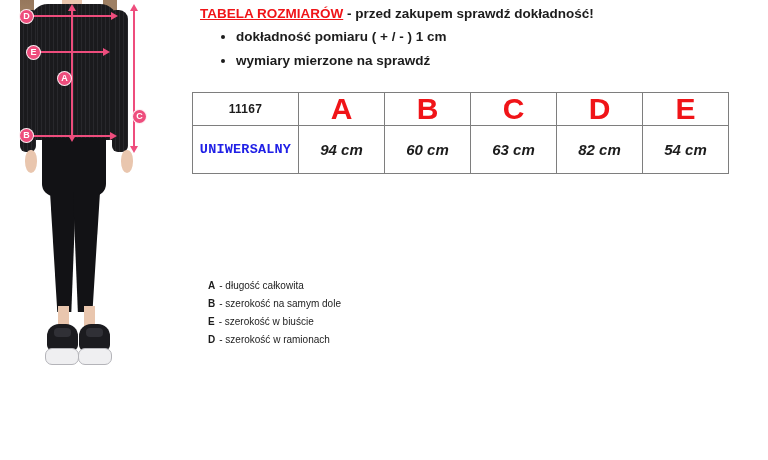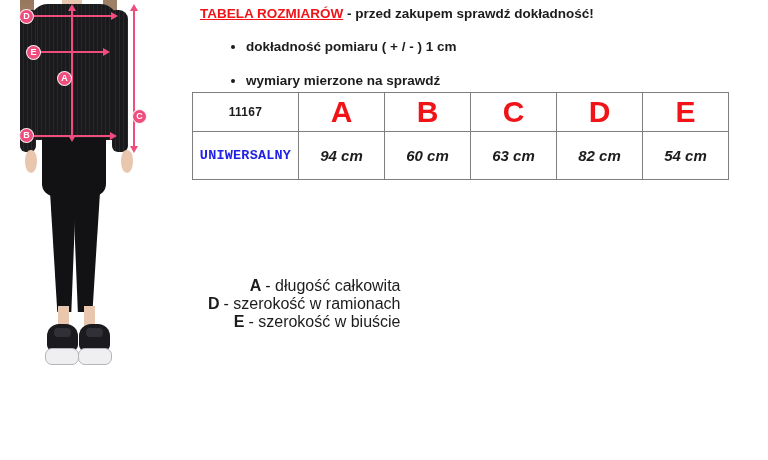--- a/index.html
+++ b/index.html
@@ -14,34 +14,34 @@
     --skin:#e9c6ae;
   }
   *{box-sizing:border-box;}
   body{margin:0;font-family:"Liberation Sans",sans-serif;color:var(--text);background:#fff;}
   .page{position:relative;width:768px;height:460px;background:#ffffff;overflow:hidden;}
 
   
   .size-header{position:absolute;left:200px;top:6px;font-size:13.5px;font-weight:bold;white-space:nowrap;}
   .title-red{color:var(--accent-red);text-decoration:underline;}
   .notes{position:absolute;left:214px;top:22px;margin:0;padding-left:16px;font-size:13.5px;font-weight:bold;line-height:18px;}
-  .notes li{margin:16px;}
+  .notes li{margin:6px;}
 
   
   .size-table{position:absolute;left:192px;top:92px;border-collapse:collapse;table-layout:fixed;background:#fff;}
   .size-table td{border:1px solid var(--table-border);text-align:center;vertical-align:middle;padding:0;}
-  .size-table tr.hdr{height:39px;}
+  .size-table tr.hdr{height:33px;}
   .size-table tr.dat{height:48px;}
   td.code{font-size:12px;font-weight:bold;letter-spacing:.3px;}
   td.letter{font-size:30px;font-weight:bold;color:var(--accent-red);line-height:1;}
   td.rowlabel{font-size:13.5px;font-weight:bold;color:var(--accent-blue);letter-spacing:.2px;font-family:Liberation Mono, monospace;}
   td.val{font-size:15px;font-weight:bold;font-style:italic;}
 
   
-  .legend{position:absolute;left:208px;top:277px;font-size:16px;line-height:18px;text-align:right;}
+  .legend{position:absolute;left:208px;top:277px;font-size:10px;line-height:18px;}
   .legend-letter{font-weight:bold;}
   .legend-desc{margin-left:4px;}
 
   
   .figure{position:absolute;left:0;top:0;width:180px;height:390px;}
   .fig{position:absolute;}
   .sweater-bg{background:repeating-linear-gradient(90deg,var(--sweater) 0 3px,var(--sweater-rib) 3px 4px);}
   .skin{background:var(--skin);}
   .blk{background:var(--leggings);}
   .shoe-upper{position:absolute;background:#1b1b1f;border-radius:12px 12px 6px 6px;}
@@ -129,17 +129,18 @@
       <td class="val">60 cm</td>
       <td class="val">63 cm</td>
       <td class="val">82 cm</td>
       <td class="val">54 cm</td>
     </tr>
   </tbody>
     </table>
 
   <div class="legend">
     <div class="legend-row"><span class="legend-letter">A</span><span class="legend-desc">- długość całkowita</span></div>
+    <div class="legend-row"><span class="legend-letter">B</span><span class="legend-desc">- szerokość na samym dole</span></div>
+    <div class="legend-row"><span class="legend-letter">E</span><span class="legend-desc">- szerokość w biuście</span></div>
     <div class="legend-row"><span class="legend-letter">D</span><span class="legend-desc">- szerokość w ramionach</span></div>
-    <div class="legend-row"><span class="legend-letter">E</span><span class="legend-desc">- szerokość w biuście</span></div>
   </div>
 
 </div>
 
 </body></html>

